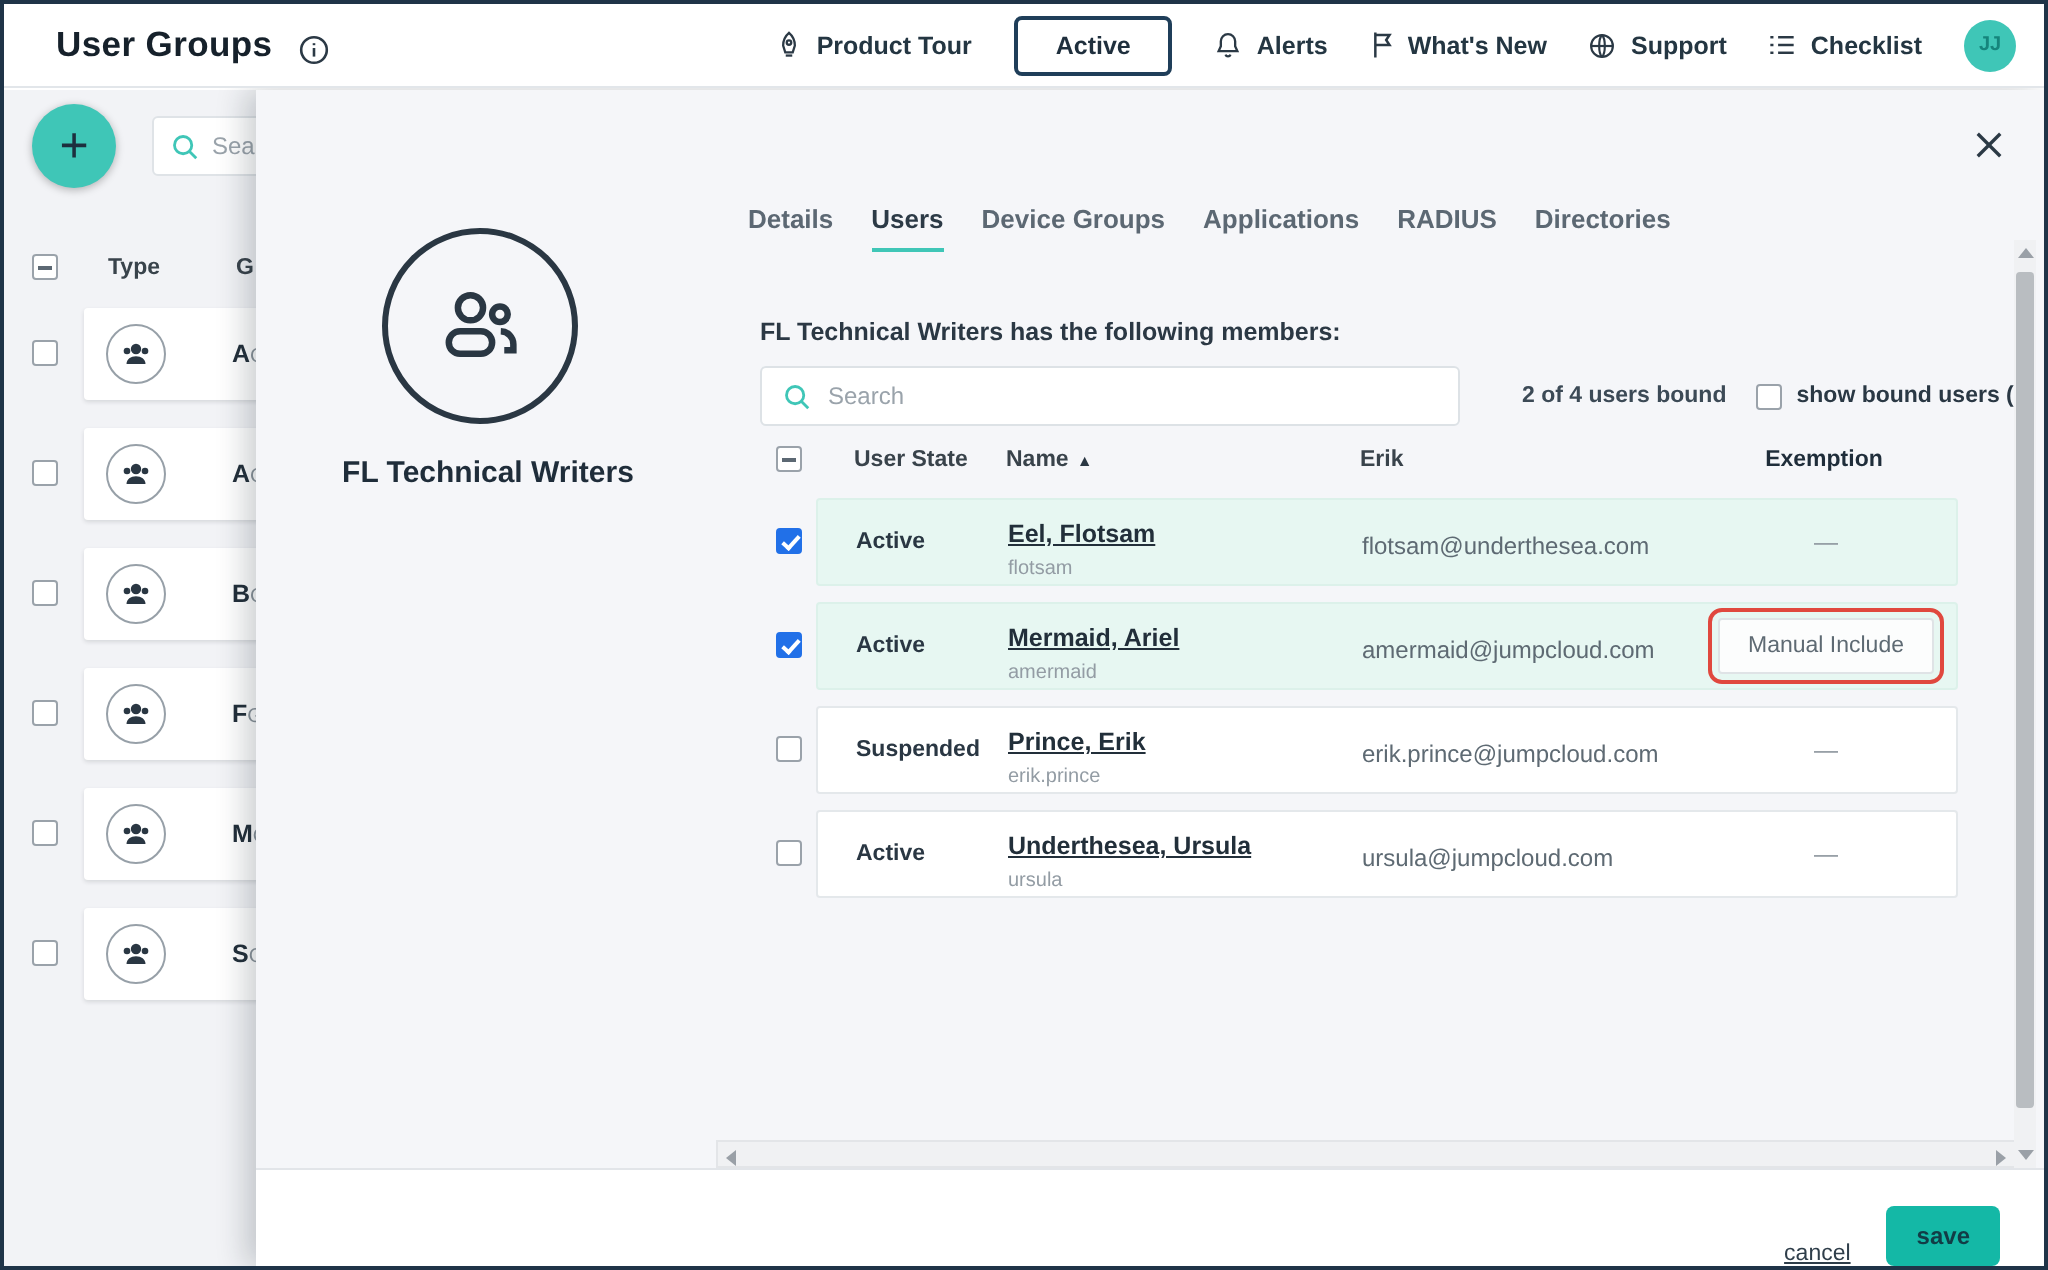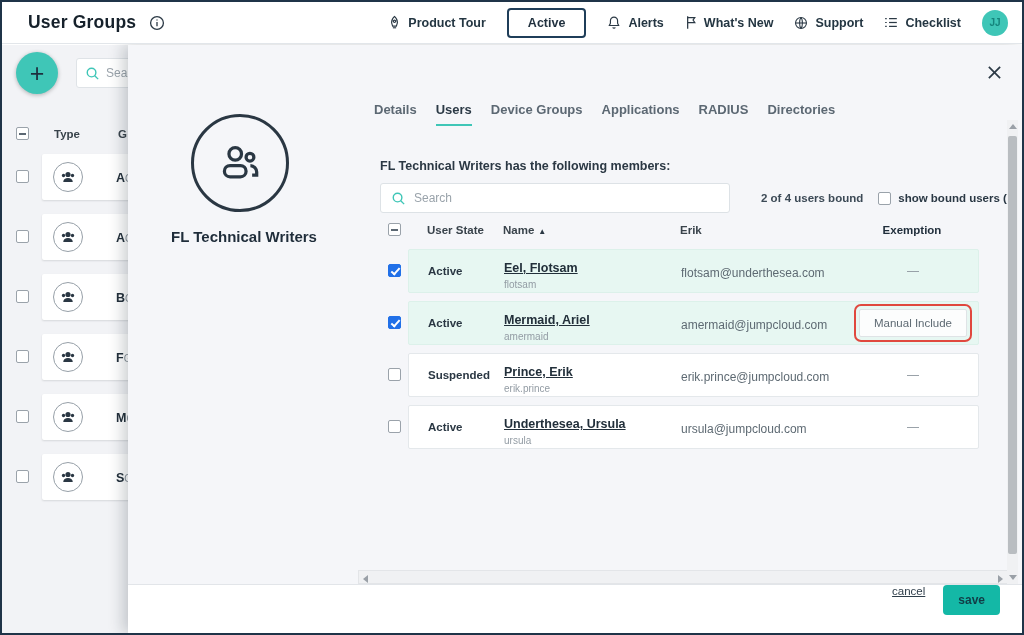--- a/index.html
+++ b/index.html
@@ -5,21 +5,21 @@
   * { margin:0; padding:0; box-sizing:border-box; }
   html,body { background:#e8e8e8; }
   body { font-family:"Liberation Sans", sans-serif; }
 
   .screen { position:relative; width:1024px; height:635px; background:#fff;
             border:2px solid #1f3448; overflow:hidden; }
 
   
   .topbar { position:absolute; left:0; top:0; width:1020px; height:42px; background:#fff;
             border-bottom:1px solid #e2e6ea; display:flex; align-items:center; z-index:5; }
-  .title-wrap { display:flex; align-items:center; gap:13px; padding-left:26px; }
+  .title-wrap { display:flex; align-items:flex-end; gap:13px; padding-left:26px; }
   .page-title { font-size:17.5px; font-weight:700; color:#16212b; letter-spacing:.2px; }
   .icon { display:inline-flex; align-items:center; justify-content:center; color:#2b3945; }
   .topnav { margin-left:auto; display:flex; align-items:center; gap:21px; padding-right:14px; }
   .nav-item { display:flex; align-items:center; gap:7px; font-size:12.5px; font-weight:600;
               color:#243642; cursor:pointer; white-space:nowrap; }
   .pricing-btn { border:2px solid #1f3e59; border-radius:4px; padding:6px 19px; font-size:12.5px;
                  font-weight:600; color:#1f2f3d; background:#fff; cursor:pointer; }
   .avatar { width:26px; height:26px; border-radius:50%; background:#3fc6b7; color:#15857c;
             font-size:10px; font-weight:700; display:flex; align-items:center; justify-content:center; }
 
@@ -127,21 +127,21 @@
   .vscroll { position:absolute; right:4px; width:11px; top:75px; bottom:49px; background:#f0f1f3; }
   .v-arrow { position:absolute; left:1.5px; width:0; height:0; border-left:4px solid transparent;
              border-right:4px solid transparent; }
   .v-arrow.up { top:4px; border-bottom:5px solid #9aa0a7; }
   .v-arrow.down { bottom:4px; border-top:5px solid #9aa0a7; }
   .vthumb { position:absolute; left:1px; right:1px; top:16px; bottom:30px; background:#b9bdc1;
             border-radius:2px; }
 
   
   .modal-footer { position:absolute; left:0; right:0; bottom:0; height:49px; background:#fff;
-                  border-top:1px solid #e2e5e9; display:flex; align-items:flex-start;
+                  border-top:1px solid #e2e5e9; display:flex; align-items:flex-end;
                   justify-content:flex-end; gap:18px; padding-right:22px; }
   .cancel-link { font-size:11.5px; color:#2f3e4a; text-decoration:underline; cursor:pointer; }
   .save-btn { background:#14b8a6; color:#123c46; font-weight:700; font-size:12px; border:none;
               border-radius:4px; padding:8px 15px; cursor:pointer; font-family:"Liberation Sans",sans-serif; }
 </style>
 </head>
 <body>
 
 <div class="screen">
 

